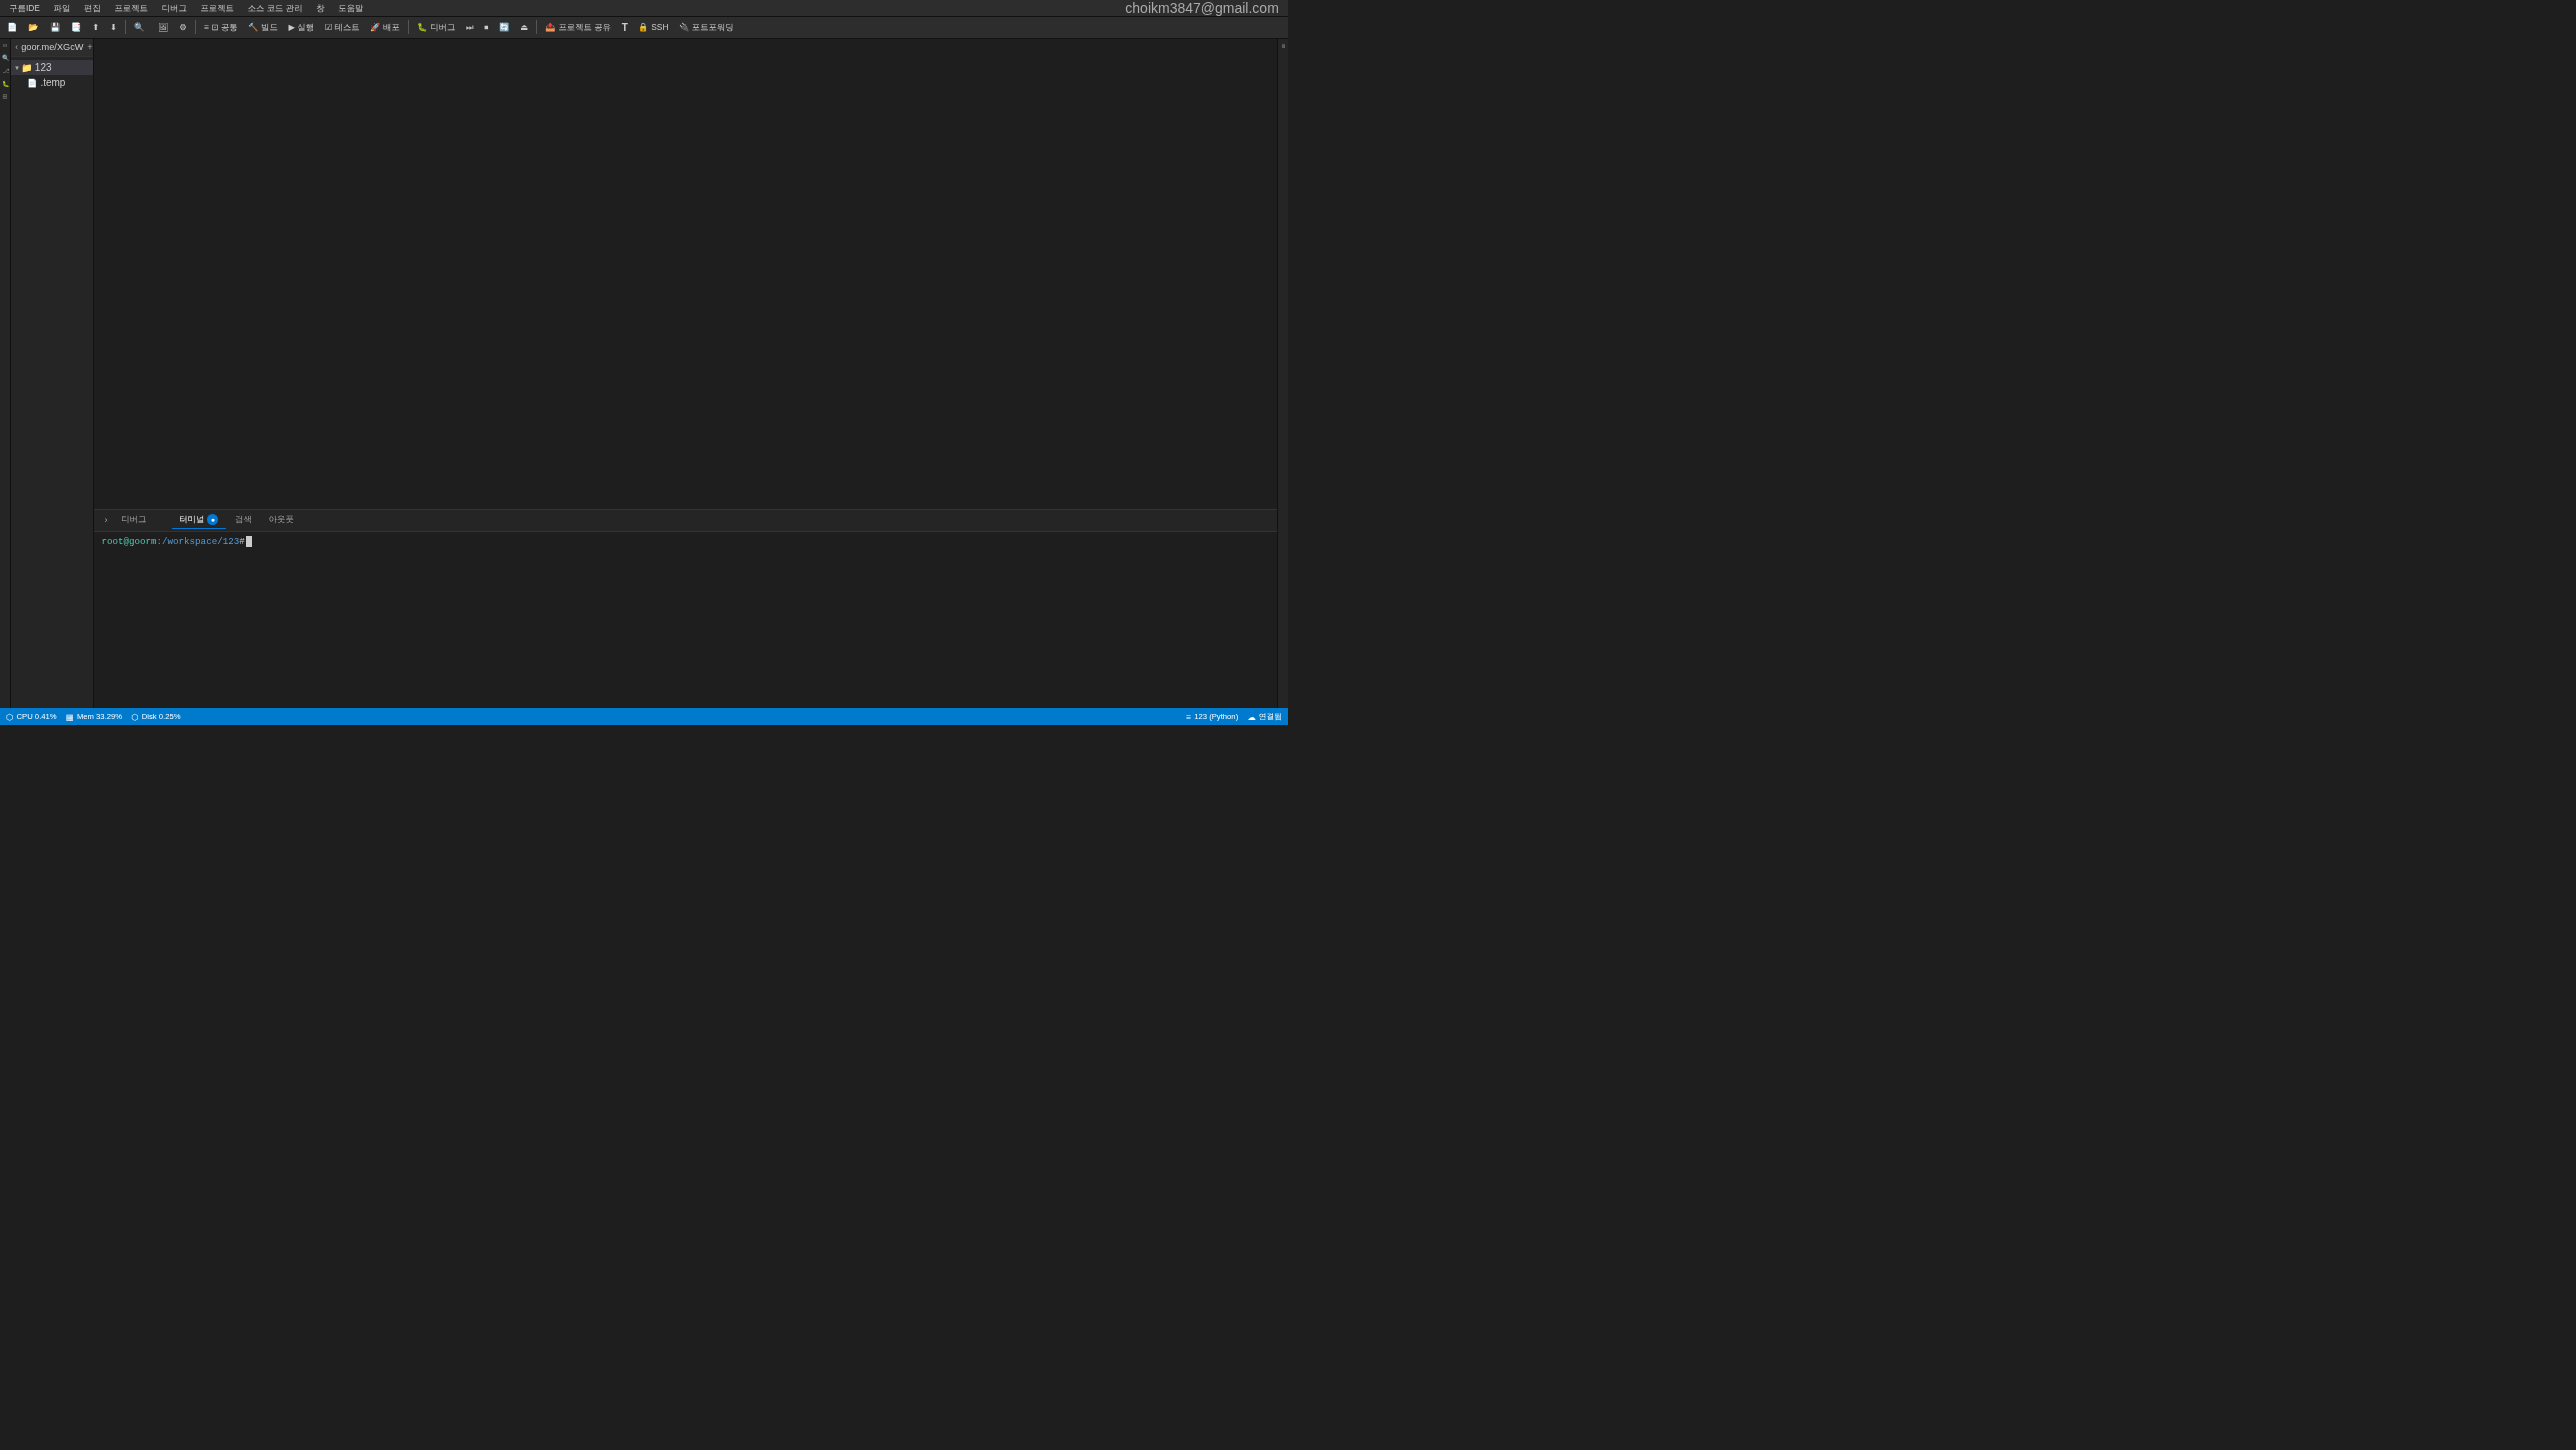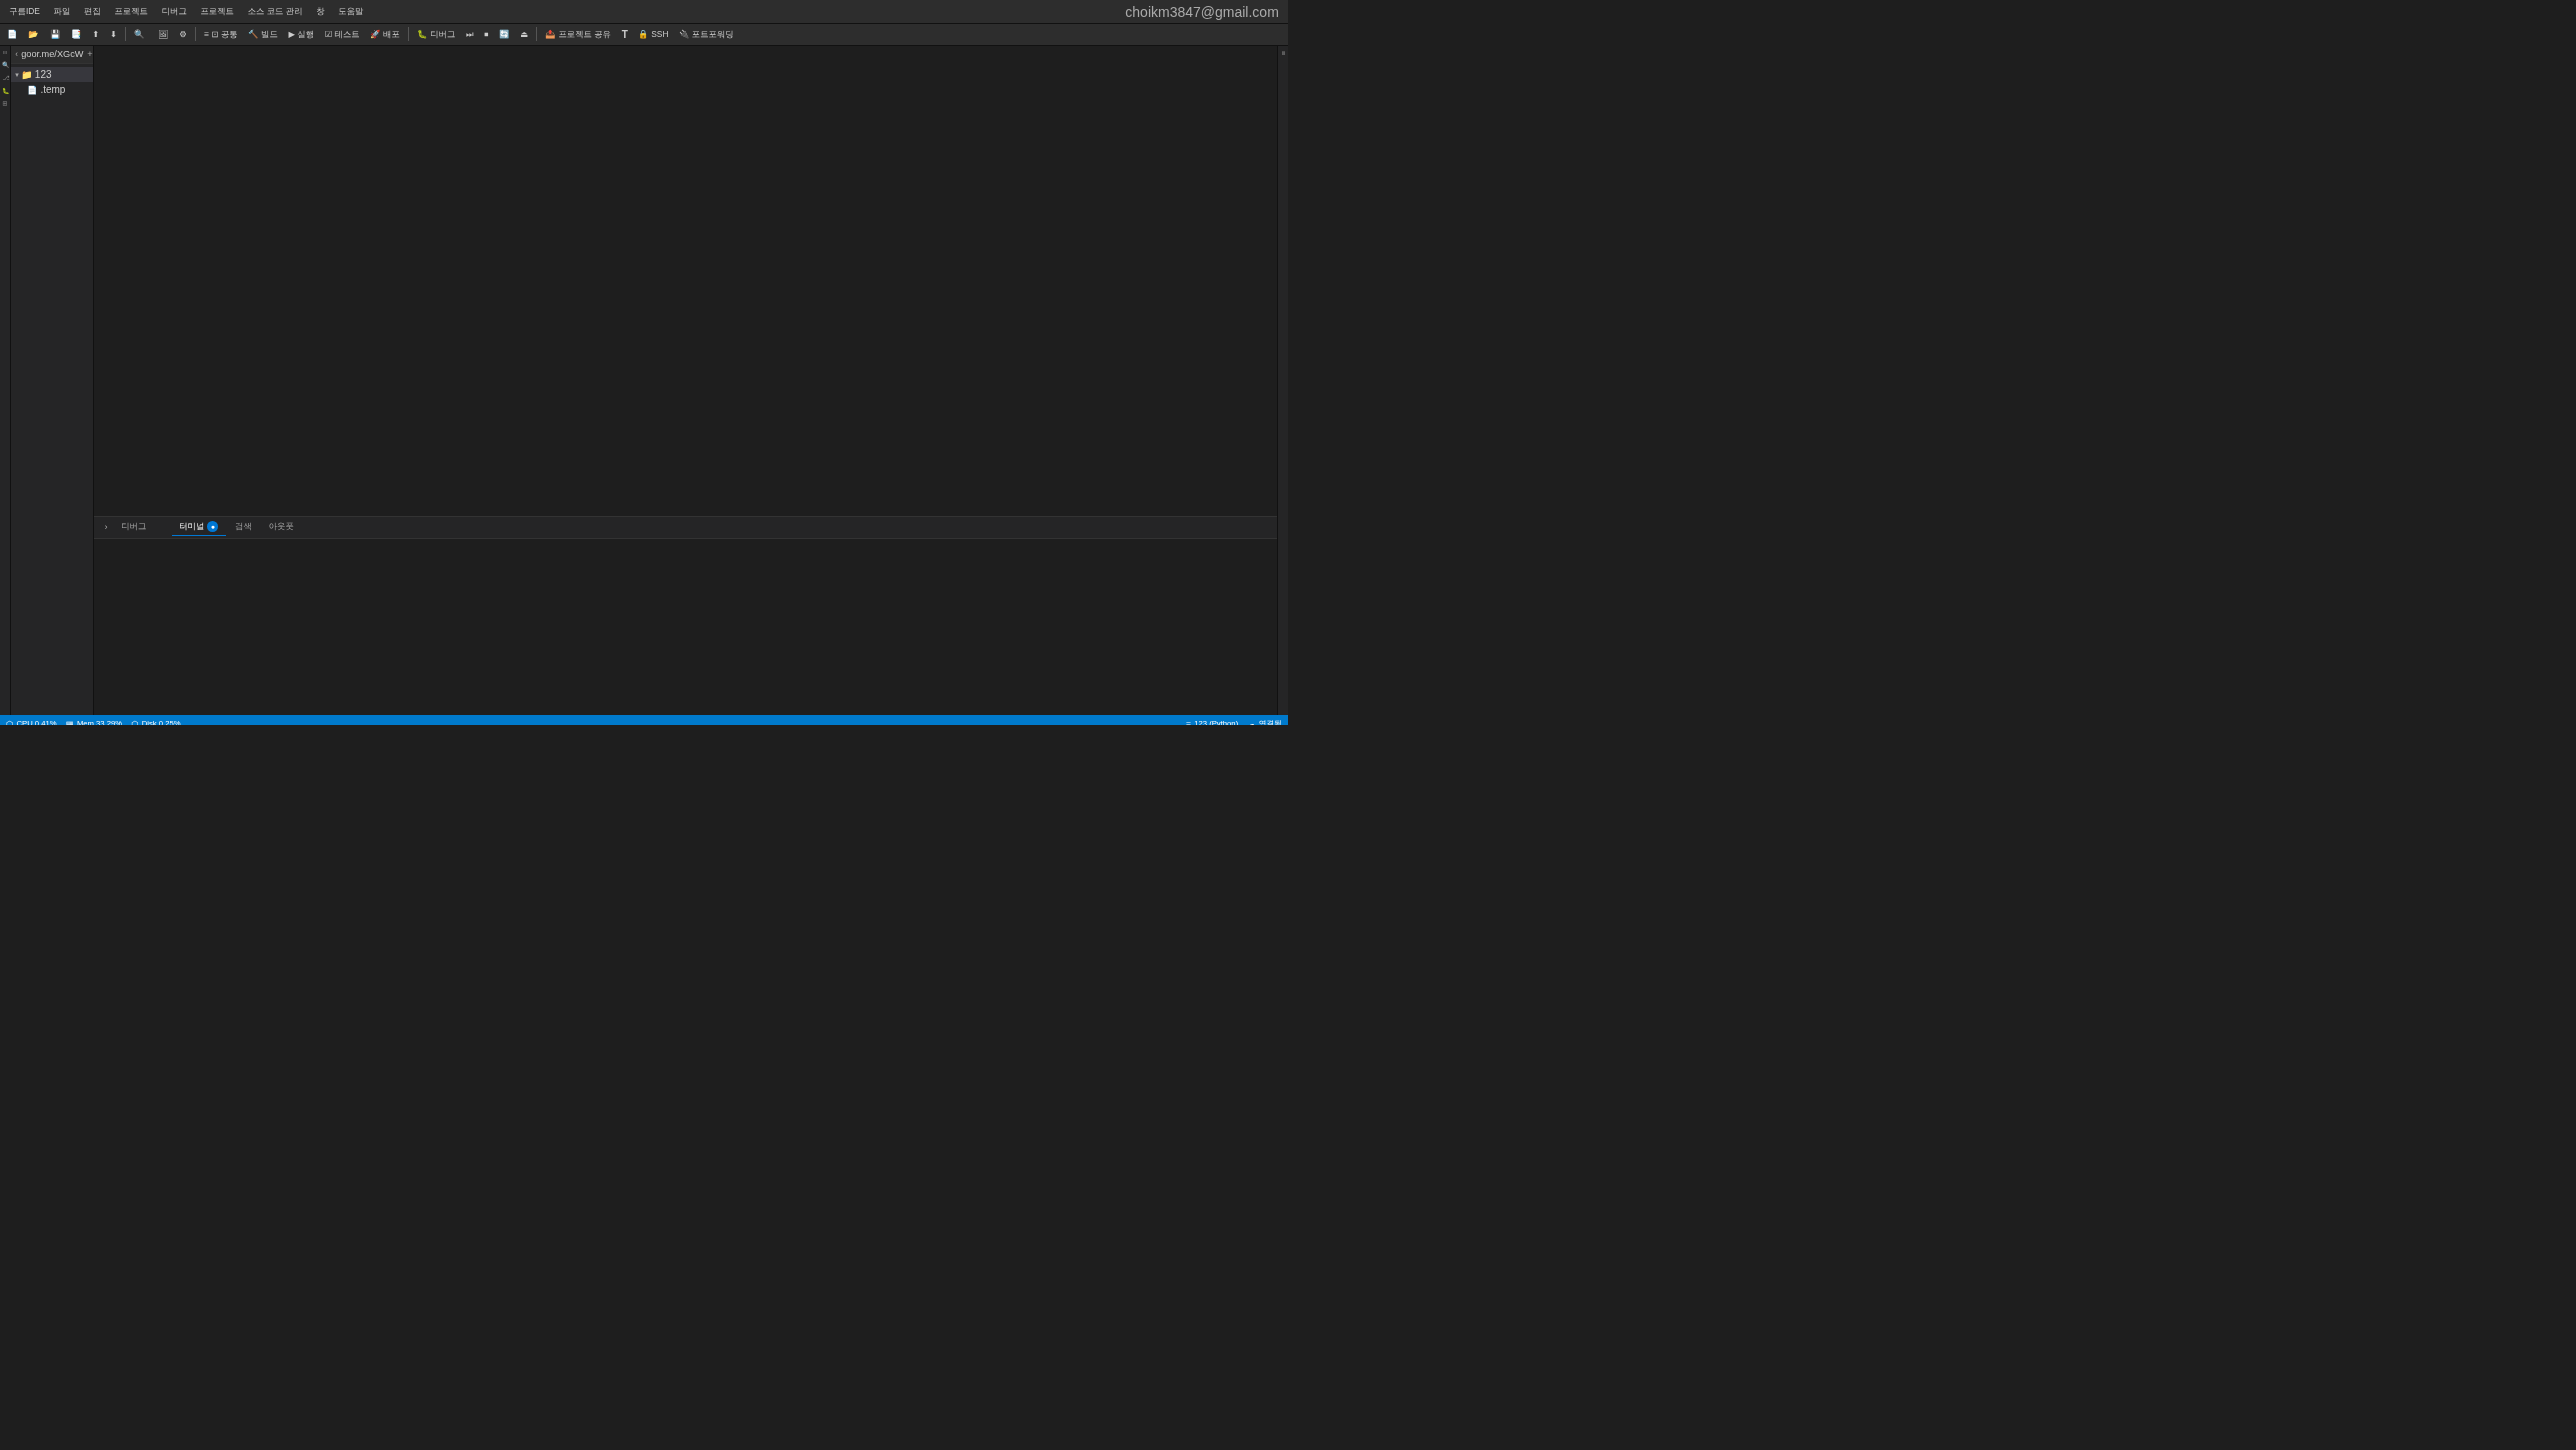--- a/index.html
+++ b/index.html
@@ -10,21 +10,21 @@
       font-family: 'Malgun Gothic', 'Apple SD Gothic Neo', sans-serif;
       font-size: 9.2px;
       color: #ccc;
       overflow: hidden;
     }
 
     
     #menu-bar {
       display: flex;
       align-items: center;
-      height: 24px;
+      height: 17px;
       background: #2d2d2d;
       border-bottom: 0.8px solid #111;
       padding: 0 3.1px;
       justify-content: space-between;
     }
     #menu-left {
       display: flex;
       align-items: center;
       gap: 1.5px;
     }
@@ -355,20 +355,28 @@
           <span>터미널</span>
           <div class="tab-badge">●</div>
         </div>
         <div class="panel-tab">
           <span>검색</span>
         </div>
         <div class="panel-tab">
           <span>아웃풋</span>
         </div>
       </div>
+      <div id="terminal-content">
+        <div class="terminal-prompt">
+          <span class="t-user">root@goorm</span>
+          <span class="t-path">:/workspace/123</span>
+          <span class="t-hash">#</span>
+          <span class="t-cursor"></span>
+        </div>
+      </div>
     </div>
   </div>
 
   <div id="right-bar">
     <div class="activity-icon" style="font-size:7.7px;">≡</div>
   </div>
 </div>
 
 <div id="status-bar">
   <div id="status-left">

